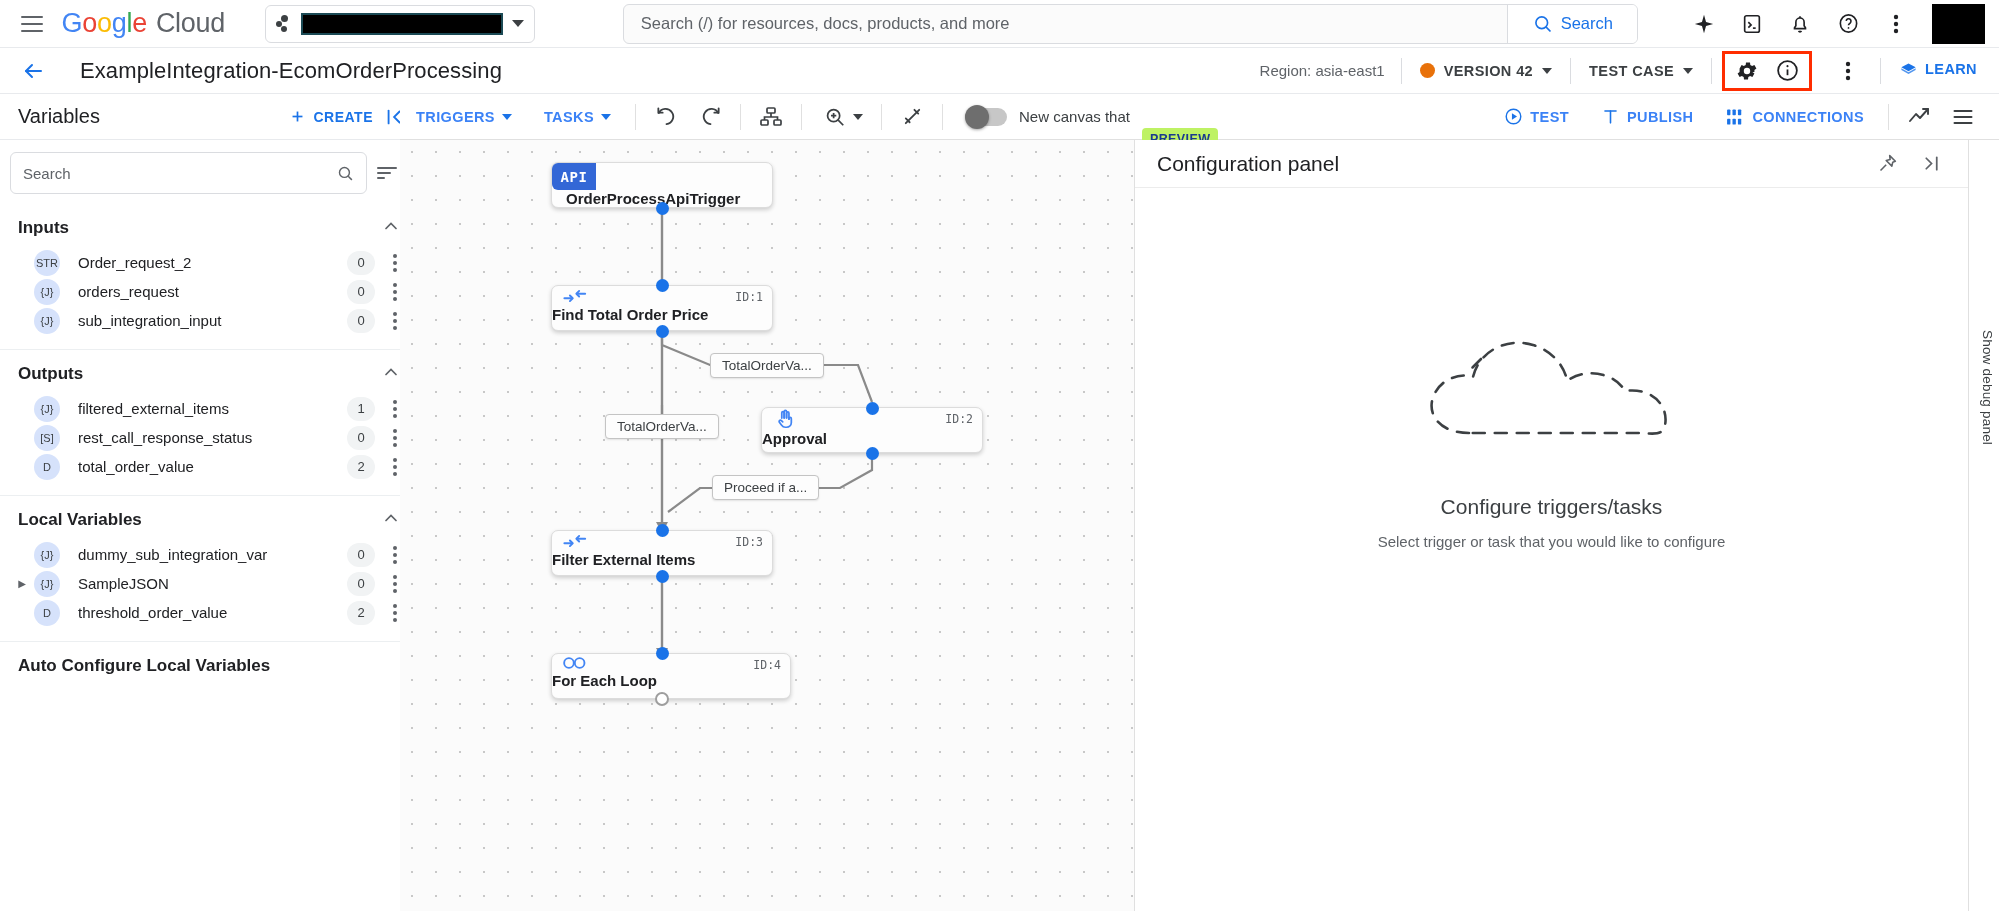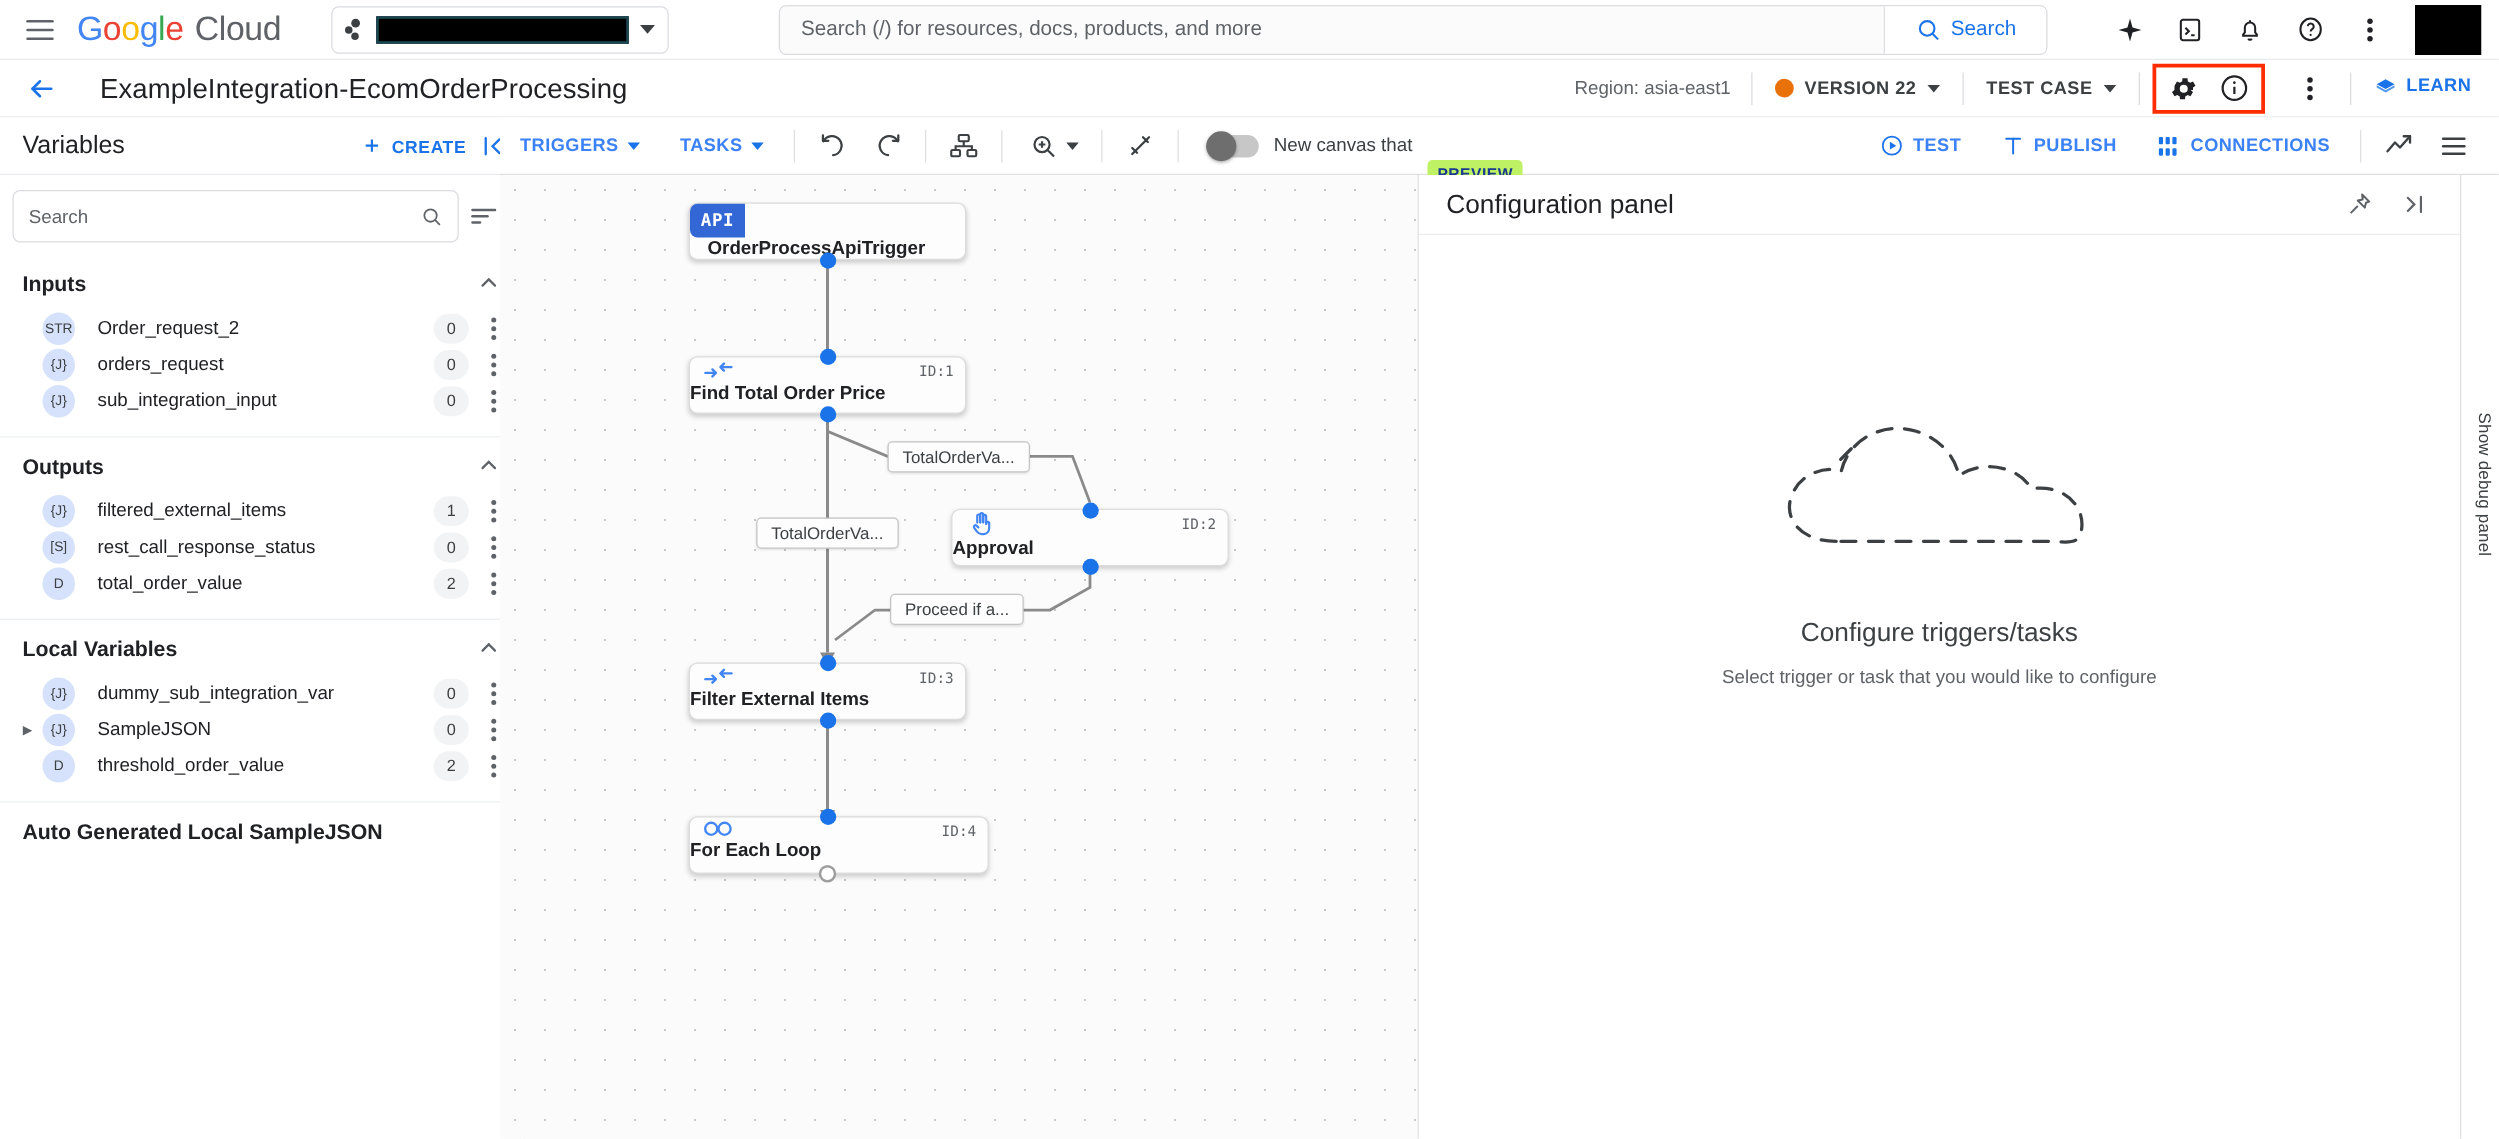--- a/index.html
+++ b/index.html
@@ -265,21 +265,21 @@
       <line x1="20" y1="12" x2="5" y2="12"></line>
         <polyline points="11,6 5,12 11,18"></polyline>
     </svg>
   </div>
   <div class="pagetitle">ExampleIntegration-EcomOrderProcessing</div>
   <div class="hdr-right">
     <span class="region">Region: asia-east1</span>
     <span class="vsep"></span>
     <span class="chip">
       <span class="dot-orange"></span>
-      <span class="lbl">VERSION 22</span>
+      <span class="lbl">VERSION 42</span>
       <span class="dn"></span>
     </span>
     <span class="vsep"></span>
     <span class="chip">
       <span class="lbl">TEST CASE</span>
       <span class="dn"></span>
     </span>
     <span class="vsep"></span>
     <span class="redbox">
       <span class="icbtn">
@@ -473,21 +473,21 @@
       <span class="kebab">
           <i></i>
           <i></i>
           <i></i>
         </span>
     </div>
   </div>
 
   <div class="vsection nosec">
     <div class="vsec-head">
-      <span class="t">Auto Generated Local SampleJSON</span>
+      <span class="t">Auto Configure Local Variables</span>
     </div>
   </div>
 
   <div class="lp-scroll"></div>
 </div>
 
 <div class="cvtoolbar">
   <span class="tb-item">
     <span>TRIGGERS</span>
     <span class="dn" style="width:0;height:0;border-left:5px solid transparent;border-right:5px solid transparent;border-top:6px solid #1a73e8;"></span>

